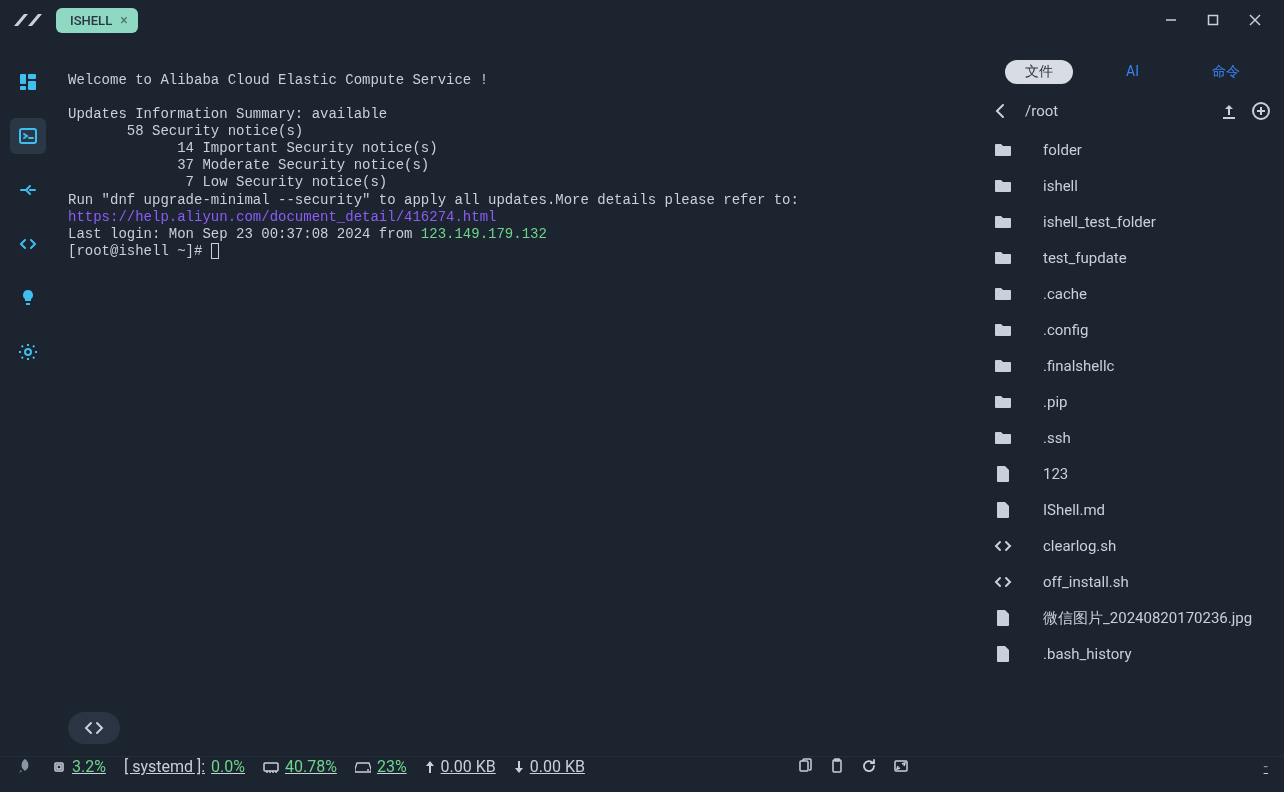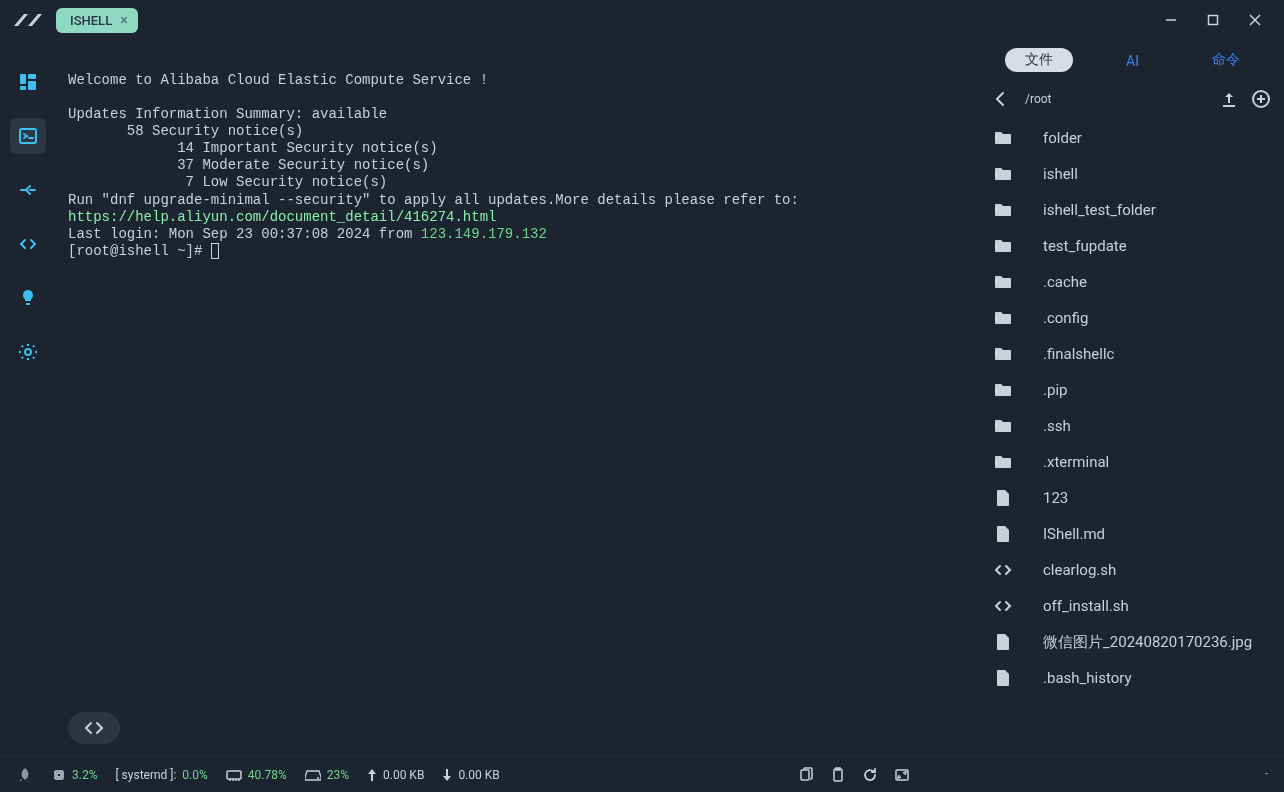--- a/index.html
+++ b/index.html
@@ -92,21 +92,21 @@
 .terminal {
   flex: 1;
   font-family: Liberation Mono, monospace;
   font-size: 14px;
   line-height: 1.22;
   white-space: pre;
   padding: 32px 0 0 12px;
   color: #c8d0da;
   overflow: hidden;
 }
-.terminal .link { color: #86efac; }
+.terminal .link { color: #8b5cf6; }
 .terminal .ip { color: #6fd48d; margin-top: 29px; }
 .terminal .cursor {
   display: inline-block;
   width: 8px; height: 16px;
   border: 1px solid #c8d0da;
   vertical-align: text-bottom;
 }
 .codebtn {
   position: absolute;
   left: 12px;
@@ -122,44 +122,45 @@
 .rightpanel {
   width: 303px;
   flex-shrink: 0;
   display: flex;
   flex-direction: column;
   padding-top: 4px;
 }
 .rtabs {
   display: flex;
   justify-content: space-around;
-  align-items: flex-end;
+  align-items: flex-start;
   padding: 4px 12px 10px;
   gap: 9px;
+  margin-top: 12px;
 }
 .rtab {
   padding: 3px 20px;
   border-radius: 12px;
   font-size: 14px;
   color: #3b82f6;
   cursor: pointer;
 }
 .rtab.active {
   background: #d8dde4;
   color: #2a3442;
 }
 .pathrow {
   display: flex;
   align-items: center;
   padding: 6px 12px 10px 8px;
   gap: 10px;
 }
 .pathrow .path {
   flex: 1;
-  font-size: 12px;
+  font-size: 15px;
   color: #c8d0da;
   padding-left: 4px;
 }
 .pathrow .actbtn {
   width: 22px; height: 22px;
   display: flex; align-items: center; justify-content: center;
   cursor: pointer;
 }
 .filelist {
   flex: 1;
@@ -181,25 +182,26 @@
 }
 .fileitem .ficon {
   width: 20px; height: 20px;
   display: flex; align-items: center; justify-content: center;
   flex-shrink: 0;
 }
 .statusbar {
   height: 36px;
   flex-shrink: 0;
   display: flex;
-  align-items: center;
+  align-items: flex-start;
   padding: 0 16px;
-  font-size: 12px;
+  font-size: 16px;
   gap: 18px;
   border-top: 1px solid rgba(255,255,255,0.04);
+  text-decoration: underline;
 }
 .statusbar .stitem {
   display: inline-flex;
   align-items: center;
   gap: 6px;
   color: #c8d0da;
 }
 .statusbar .val { color: #6fd48d; }
 .statusbar .right {
   margin-left: auto;
@@ -398,28 +400,20 @@
         <div class="fileitem">
           <span class="ficon">
             <svg width="20" height="20" fill="#c8d0da">
               <path d="M2 5a1 1 0 011-1h5l2 2h7a1 1 0 011 1v8a1 1 0 01-1 1H3a1 1 0 01-1-1V5z"></path>
             </svg>
           </span>
           <span>.ssh</span>
         </div>
         <div class="fileitem">
           <span class="ficon">
-            <svg width="20" height="20" fill="#c8d0da">
-              <path d="M2 5a1 1 0 011-1h5l2 2h7a1 1 0 011 1v8a1 1 0 01-1 1H3a1 1 0 01-1-1V5z"></path>
-            </svg>
-          </span>
-          <span>.xterminal</span>
-        </div>
-        <div class="fileitem">
-          <span class="ficon">
             <svg width="18" height="20" fill="#c8d0da">
               <path d="M4 2h7l4 4v11a1 1 0 01-1 1H4a1 1 0 01-1-1V3a1 1 0 011-1z"></path>
             </svg>
           </span>
           <span>123</span>
         </div>
         <div class="fileitem">
           <span class="ficon">
             <svg width="18" height="20" fill="#c8d0da">
               <path d="M4 2h7l4 4v11a1 1 0 01-1 1H4a1 1 0 01-1-1V3a1 1 0 011-1z"></path>

